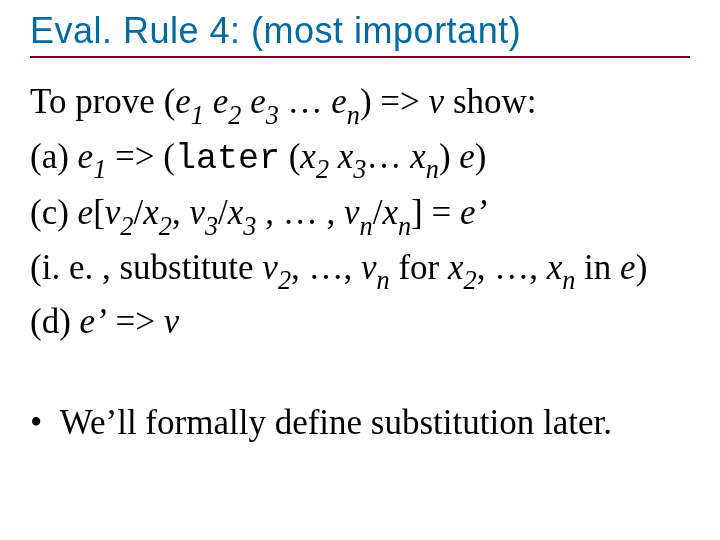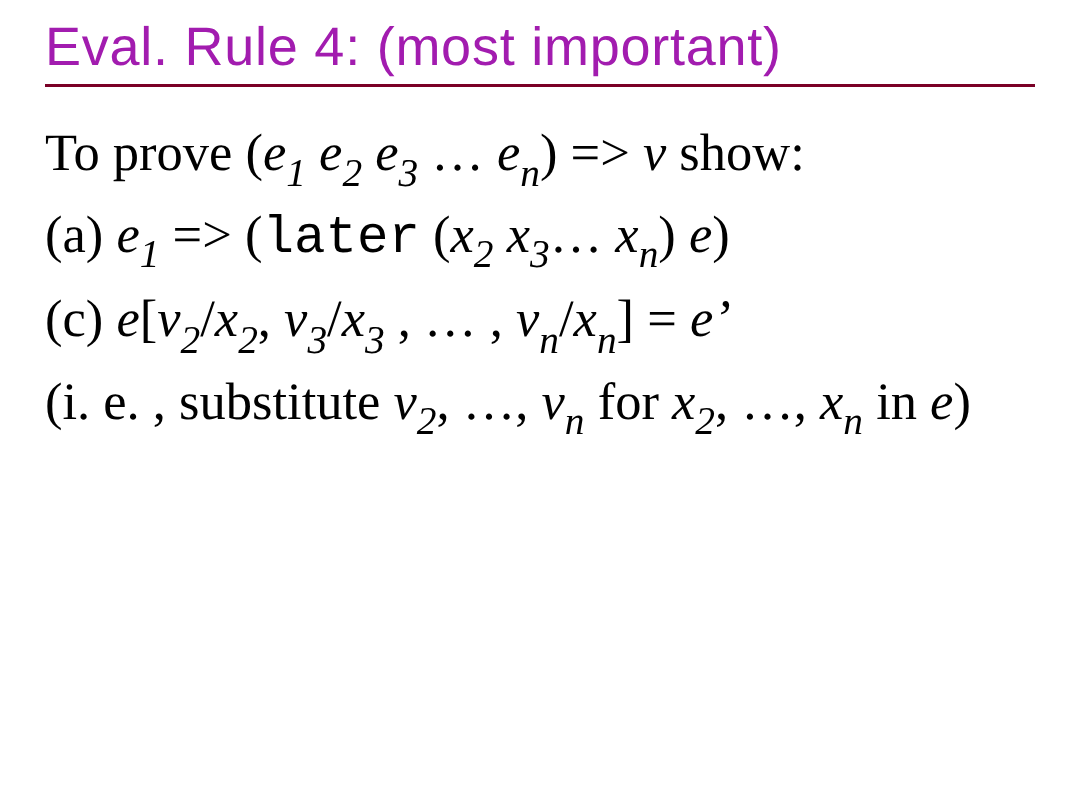--- a/index.html
+++ b/index.html
@@ -12,21 +12,21 @@
     color: #000;
   }
   .slide {
     box-sizing: border-box;
     width: 720px;
     height: 540px;
     padding: 10px 30px 20px 30px;
   }
   .title {
     font-size: 36px;
-    color: #a21caf;
+    color: #0369a1;
     border-bottom: 2px solid #7a0026;
     padding-bottom: 4px;
     margin-bottom: 18px;
     letter-spacing: 0.5px;
   }
   .body {
     font-family: Georgia, "Times New Roman", serif;
     font-size: 35px;
     line-height: 1.5;
   }
@@ -46,14 +46,16 @@
 <body>
 
 <div class="slide">
   <div class="title">Eval. Rule 4:  (most important)</div>
 
   <div class="body">
     <div class="line">To prove (<span class="em">e</span><sub>1</sub> <span class="em">e</span><sub>2</sub> <span class="em">e</span><sub>3</sub> … <span class="em">e</span><sub>n</sub>) =&gt; <span class="em">v</span> show:</div>
     <div class="line">(a) <span class="em">e</span><sub>1</sub> =&gt; (<span class="tt">later</span> (<span class="em">x</span><sub>2</sub> <span class="em">x</span><sub>3</sub>… <span class="em">x</span><sub>n</sub>) <span class="em">e</span>)</div>
     <div class="line">(c) <span class="em">e</span>[<span class="em">v</span><sub>2</sub>/<span class="em">x</span><sub>2</sub>, <span class="em">v</span><sub>3</sub>/<span class="em">x</span><sub>3</sub> , … , <span class="em">v</span><sub>n</sub>/<span class="em">x</span><sub>n</sub>] = <span class="em">e’</span></div>
     <div class="line indent">(i. e. , substitute <span class="em">v</span><sub>2</sub>, …, <span class="em">v</span><sub>n</sub> for <span class="em">x</span><sub>2</sub>, …, <span class="em">x</span><sub>n</sub> in <span class="em">e</span>)</div>
+    <div class="line">(d) <span class="em">e’</span> =&gt; <span class="em">v</span></div>
+    <div class="line bullet-gap">•&nbsp;&nbsp;We’ll formally define substitution later.</div>
   </div>
 </div>
 
 </body></html>

